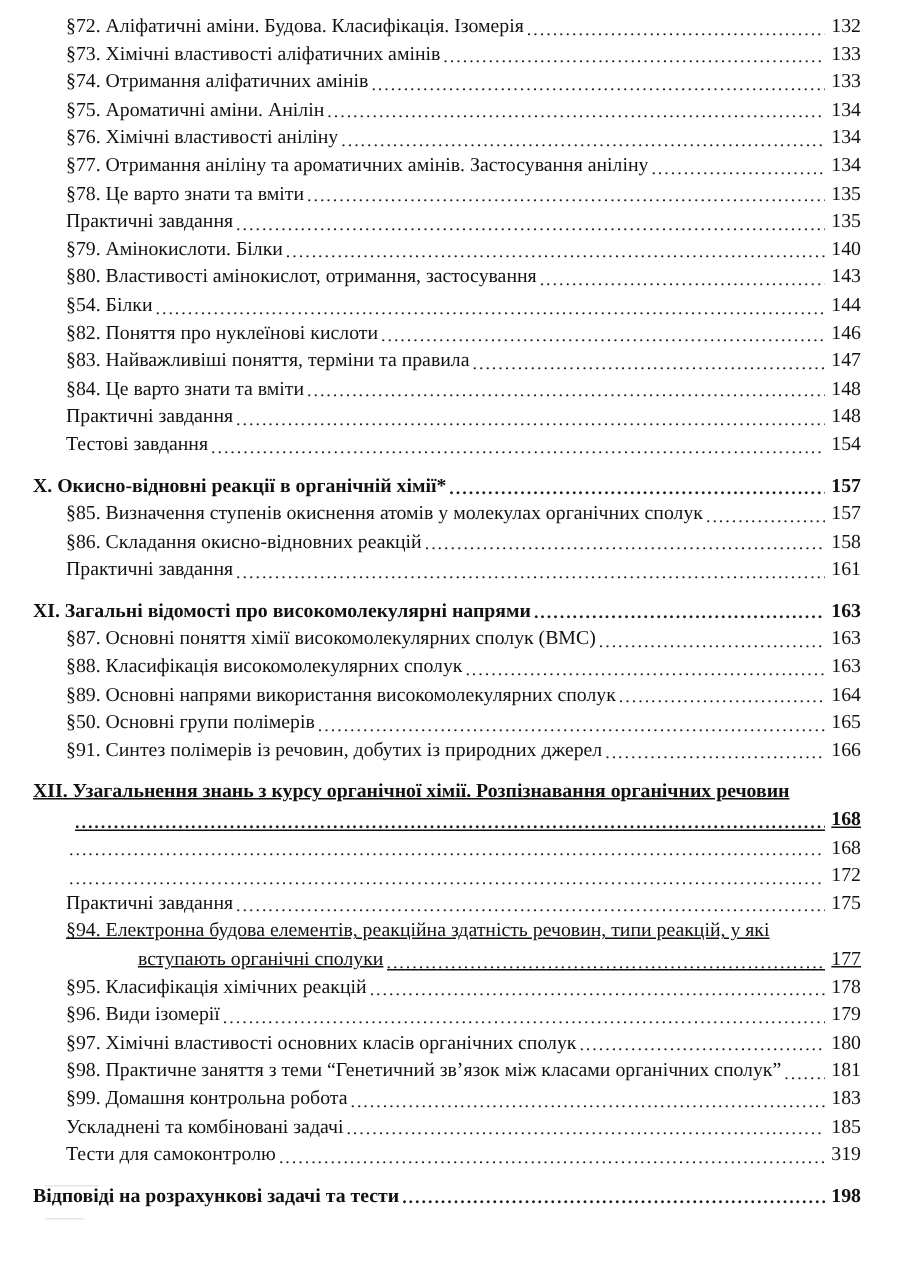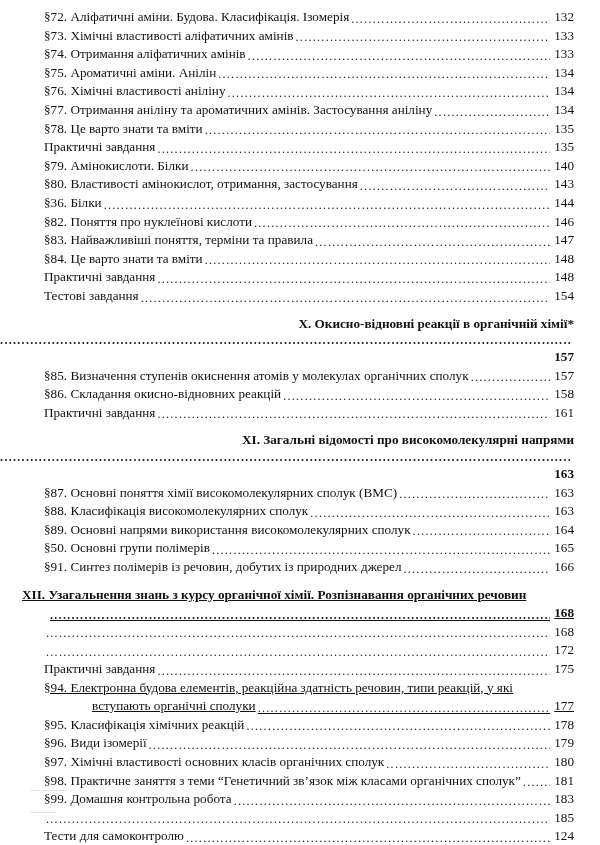--- a/index.html
+++ b/index.html
@@ -48,21 +48,21 @@
   }
   .entry .pg {
     flex: 0 0 auto;
     text-align: right;
     min-width: 22px;
   }
 
   
   .lvl-section { padding-left: 22px; }      
   .lvl-practice { padding-left: 22px; }     
-  .lvl-chapter { padding-left: 0px; font-weight: bold; flex-direction: column; }
+  .lvl-chapter { padding-left: 0px; font-weight: bold; }
   .lvl-answers { padding-left: 0px; font-weight: bold; justify-content: flex-end; }
 
   .entry.bold .txt, .entry.bold .pg { font-weight: bold; }
 
   
   .entry.wrap {
     display: block;
     white-space: normal;
     text-decoration: underline;
   }
@@ -136,21 +136,21 @@
         <span class="txt">§79. Амінокислоти. Білки</span>
         <span class="dots">.............................................................................................................................................................................</span>
         <span class="pg">140</span>
       </div>
       <div class="entry lvl-section">
         <span class="txt">§80. Властивості амінокислот, отримання, застосування</span>
         <span class="dots">.............................................................................................................................................................................</span>
         <span class="pg">143</span>
       </div>
       <div class="entry lvl-section">
-        <span class="txt">§36. Білки</span>
+        <span class="txt">§54. Білки</span>
         <span class="dots">.............................................................................................................................................................................</span>
         <span class="pg">144</span>
       </div>
       <div class="entry lvl-section">
         <span class="txt">§82. Поняття про нуклеїнові кислоти</span>
         <span class="dots">.............................................................................................................................................................................</span>
         <span class="pg">146</span>
       </div>
       <div class="entry lvl-section">
         <span class="txt">§83. Найважливіші поняття, терміни та правила</span>
@@ -273,27 +273,28 @@
         <span class="txt">§98. Практичне заняття з теми “Генетичний зв’язок між класами органічних сполук”</span>
         <span class="dots">.............................................................................................................................................................................</span>
         <span class="pg">181</span>
       </div>
       <div class="entry lvl-section">
         <span class="txt">§99. Домашня контрольна робота</span>
         <span class="dots">.............................................................................................................................................................................</span>
         <span class="pg">183</span>
       </div>
       <div class="entry lvl-practice">
+        <span class="txt">Ускладнені та комбіновані задачі</span>
         <span class="dots">.............................................................................................................................................................................</span>
         <span class="pg">185</span>
       </div>
       <div class="entry lvl-practice">
         <span class="txt">Тести для самоконтролю</span>
         <span class="dots">.............................................................................................................................................................................</span>
-        <span class="pg">124</span>
+        <span class="pg">319</span>
       </div>
       <div class="spacer-md"></div>
       <div class="entry lvl-answers bold">
         <span class="txt">Відповіді на розрахункові задачі та тести</span>
         <span class="dots">.............................................................................................................................................................................</span>
         <span class="pg">198</span>
       </div>
     </div>
   <div class="artifact a1"></div>
   <div class="artifact a2"></div>

